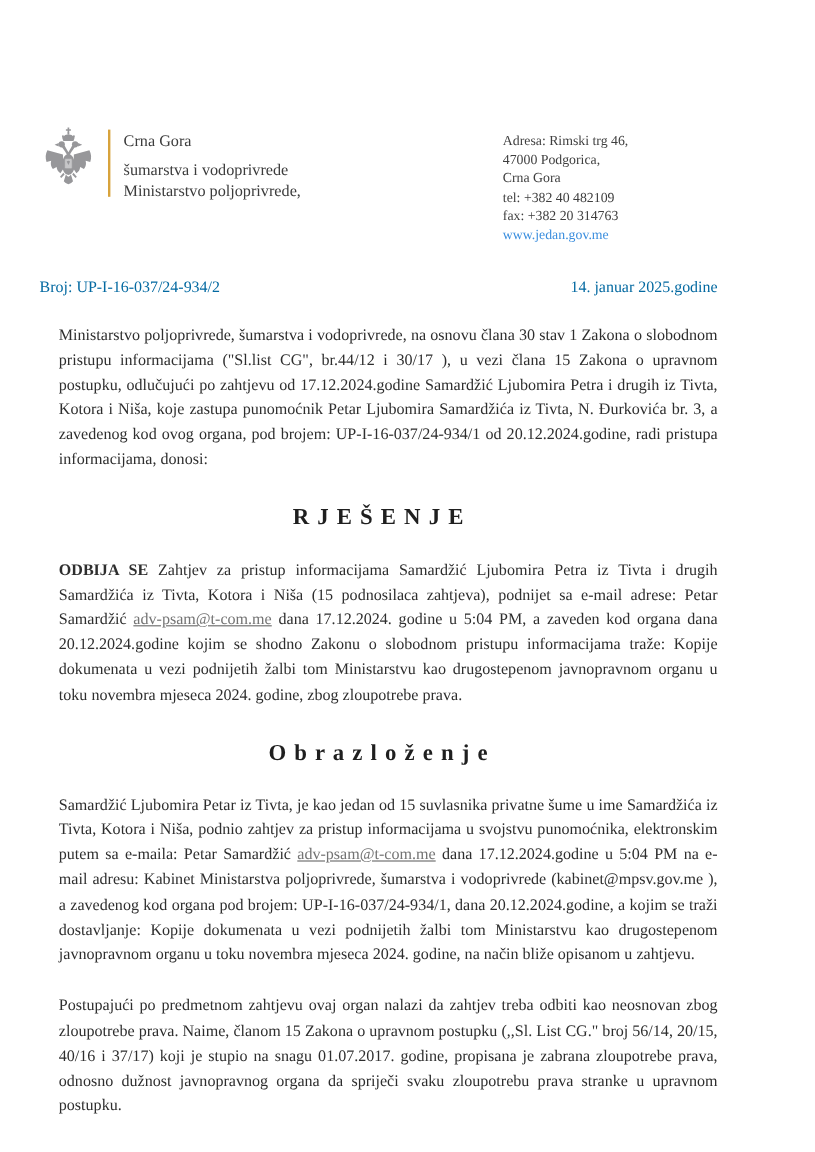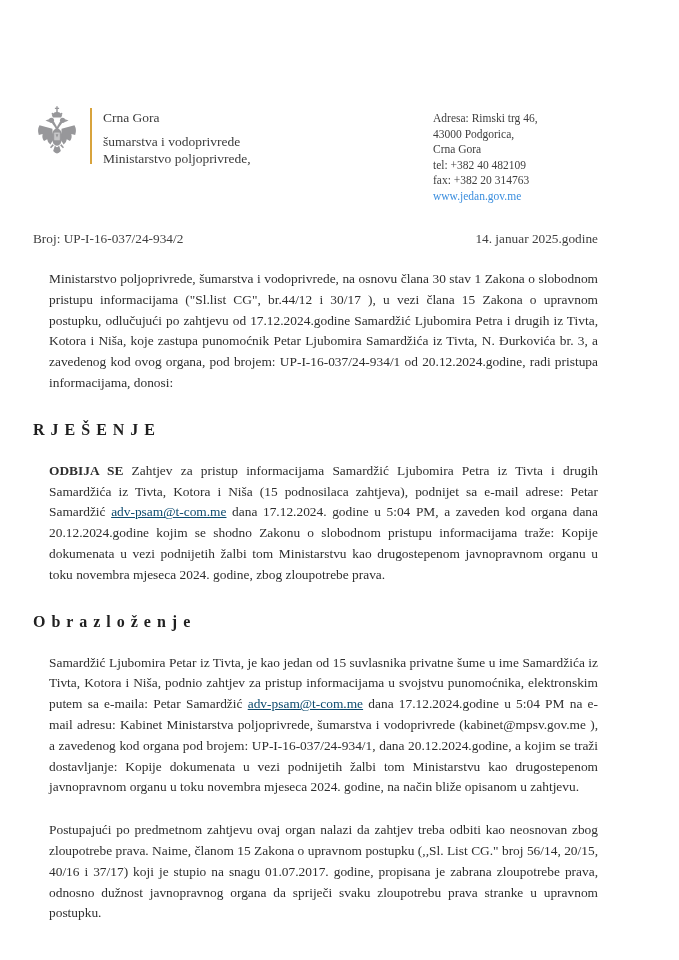--- a/index.html
+++ b/index.html
@@ -12,41 +12,42 @@
     font-family:Liberation Serif, serif;
     color:#303030;
     overflow:hidden;
   }
   
   .letterhead { position:relative; display:flex; align-items:flex-start; height:100px; margin-left:3px; }
   .logo-wrap { width:42px; height:62px; flex:0 0 auto; }
   .gold-bar { width:2px; height:56px; background:#d8a33c; margin:3px 11px 0 12px; flex:0 0 auto; }
   .org-block { font-size:13.5px; line-height:17px; color:#3c3c3c; padding-top:4px; }
   .org-country { margin-bottom:7px; }
-  .contact-block { position:absolute; left:397px; top:6px; font-size:11.5px; line-height:15.5px; color:#3e3e3e; }
+  .contact-block { position:absolute; left:383px; top:6px; font-size:11.5px; line-height:15.5px; color:#3e3e3e; }
   .site-link { color:#3b8ede; text-decoration:none; cursor:pointer; }
   
-  .ref-row { display:flex; justify-content:space-between; margin-top:26px; font-size:13.3px; color:#404040; }
+  .ref-row { display:flex; justify-content:space-between; margin-top:26px; font-size:13.3px; color:#0369a1; }
   
   .body-par {
     margin:22px 0 0 16px;
     font-size:13.4px;
     line-height:20.8px;
     text-align:justify;
     color:#2e2e2e;
   }
   .doc-heading {
     margin:27px 0 0 0;
-    font-size:16px;
+    text-align:center;
+    font-size:19px;
     font-weight:bold;
     letter-spacing:1px;
     color:#1f1f1f;
   }
   .lead-bold { font-weight:bold; }
-  .email-link { color:#0c4a6e; text-decoration:underline; cursor:pointer; }
+  .email-link { color:#737373; text-decoration:underline; cursor:pointer; }
 </style>
 </head>
 <body>
 
 <div class="page">
 
   <header class="letterhead">
     <div class="logo-wrap">
       <svg viewBox="0 0 120 170" width="42" height="62" aria-hidden="true">
         <g fill="#97979a">
@@ -81,21 +82,21 @@
       </svg>
     </div>
     <div class="gold-bar"></div>
     <div class="org-block">
       <div class="org-country">Crna Gora</div>
       <div>šumarstva i vodoprivrede</div>
       <div>Ministarstvo poljoprivrede,</div>
     </div>
     <div class="contact-block">
       <div>Adresa: Rimski trg 46,</div>
-      <div>43000 Podgorica,</div>
+      <div>47000 Podgorica,</div>
       <div>Crna Gora</div>
       <div>tel: +382 40 482109</div>
       <div>fax: +382 20 314763</div>
       <a class="site-link">www.jedan.gov.me</a>
     </div>
   </header>
 
   <div class="ref-row">
     <span>Broj: UP-I-16-037/24-934/2</span>
     <span>14. januar 2025.godine</span>

